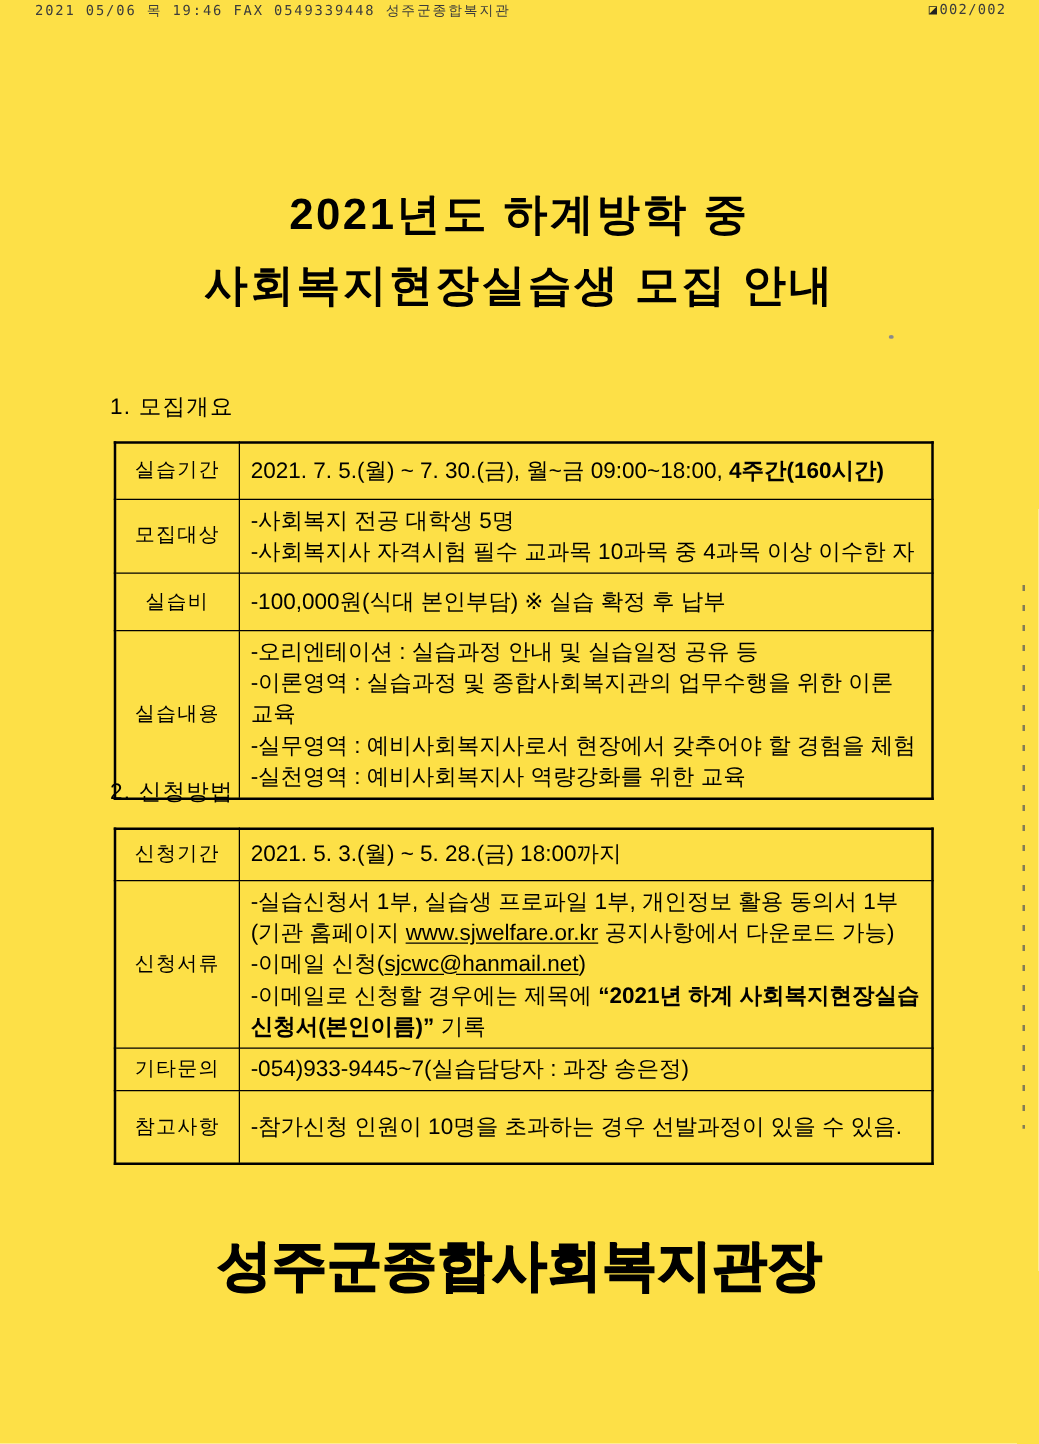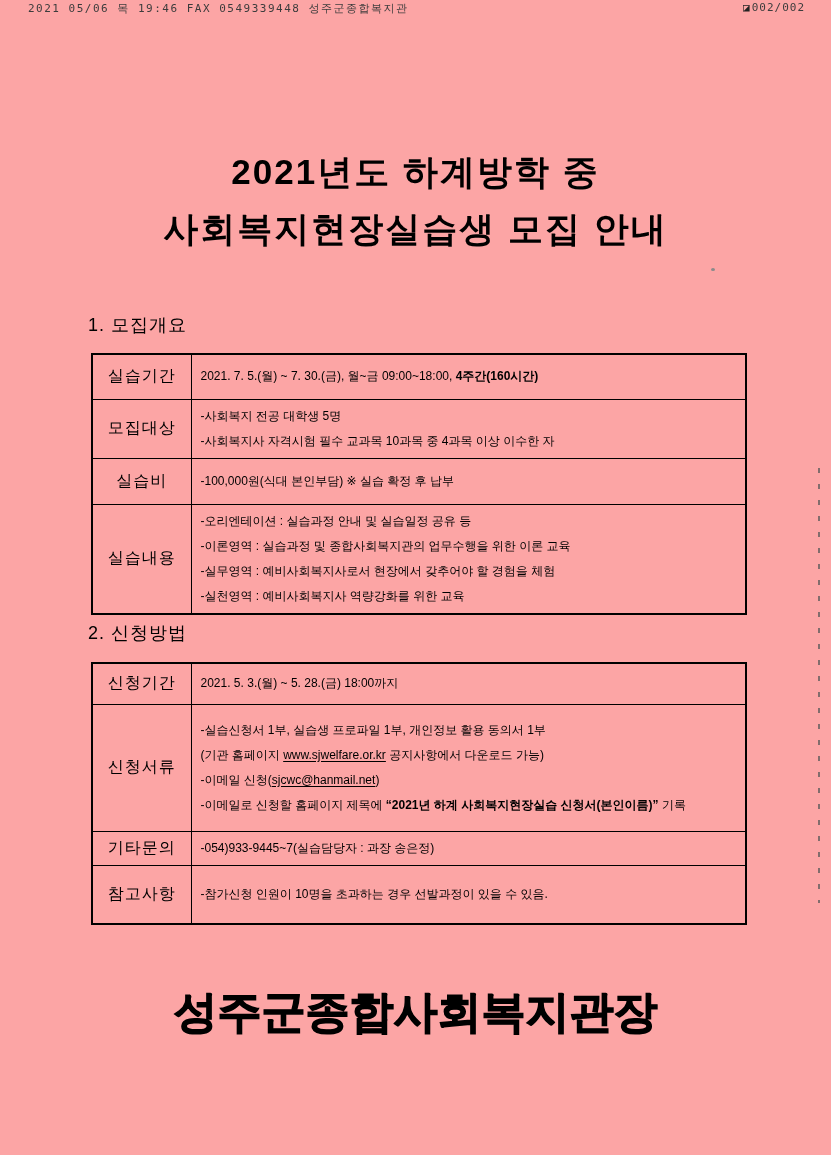--- a/index.html
+++ b/index.html
@@ -1,18 +1,18 @@
 <!DOCTYPE html>
 <html><head>
 <meta charset="utf-8">
 <style>
   * { margin:0; padding:0; box-sizing:border-box; }
   html,body { background:#ffffff; }
   .page {
-    position:relative; width:831px; height:1155px; background:#fca5a5;
+    position:relative; width:831px; height:1155px; background:#fde047;
     font-family:"Liberation Sans","DejaVu Sans",sans-serif; color:#000; overflow:hidden;
   }
   
   .fax-header {
     position:absolute; top:1px; left:28px; right:26px;
     display:flex; justify-content:space-between; align-items:flex-start;
     font-family:"DejaVu Sans Mono","Liberation Mono",monospace;
     font-size:11px; color:#3c3c3c; letter-spacing:1.5px; white-space:nowrap;
   }
   .fax-header .right { display:flex; align-items:center; gap:1px; letter-spacing:1px; }
@@ -34,21 +34,21 @@
     position:absolute; left:91px; width:656px;
     border-collapse:collapse; table-layout:fixed;
     border:2.5px solid #000;
   }
   #table1 { top:353px; }
   #table2 { top:662px;border-radius:29px; }
   table.info td { border:1.5px solid #000; vertical-align:middle; }
   td.label-cell {
     width:99px; text-align:center; font-size:16px; letter-spacing:1px; color:#000;
   }
-  td.value-cell { padding:4px 9px; font-size:12px; line-height:25px; color:#000; }
+  td.value-cell { padding:4px 9px; font-size:18px; line-height:25px; color:#000; }
   .b { font-weight:bold; }
   .u { text-decoration:underline; text-underline-offset:2px; }
   .lh23 { line-height:22px;margin-left:40px; }
   .lh26 { line-height:26.5px; }
   .lh25 { line-height:25px; }
   
   .h45 td { height:45px; }
   .h44 td { height:44px; }
   .h46 td { height:46px; }
   .h109 td { height:109px; }
@@ -131,21 +131,21 @@
       <tr class="h41">
         <td class="label-cell">신청기간</td>
         <td class="value-cell">2021. 5. 3.(월) ~ 5. 28.(금) 18:00까지</td>
       </tr>
       <tr class="h127">
         <td class="label-cell">신청서류</td>
         <td class="value-cell lh25">
           <div>-실습신청서 1부, 실습생 프로파일 1부, 개인정보 활용 동의서 1부</div>
           <div><span> (기관 홈페이지 </span><span class="u">www.sjwelfare.or.kr</span><span> 공지사항에서 다운로드 가능)</span></div>
           <div><span>-이메일 신청(</span><span class="u">sjcwc@hanmail.net</span><span>)</span></div>
-          <div><span>-이메일로 신청할 홈페이지 제목에 </span><span class="b">“2021년 하계 사회복지현장실습 신청서(본인이름)”</span><span> 기록</span></div>
+          <div><span>-이메일로 신청할 경우에는 제목에 </span><span class="b">“2021년 하계 사회복지현장실습 신청서(본인이름)”</span><span> 기록</span></div>
         </td>
       </tr>
       <tr class="h33">
         <td class="label-cell">기타문의</td>
         <td class="value-cell">-054)933-9445~7(실습담당자 : 과장 송은정)</td>
       </tr>
       <tr class="h45b">
         <td class="label-cell">참고사항</td>
         <td class="value-cell">-참가신청 인원이 10명을 초과하는 경우 선발과정이 있을 수 있음.</td>
       </tr>

